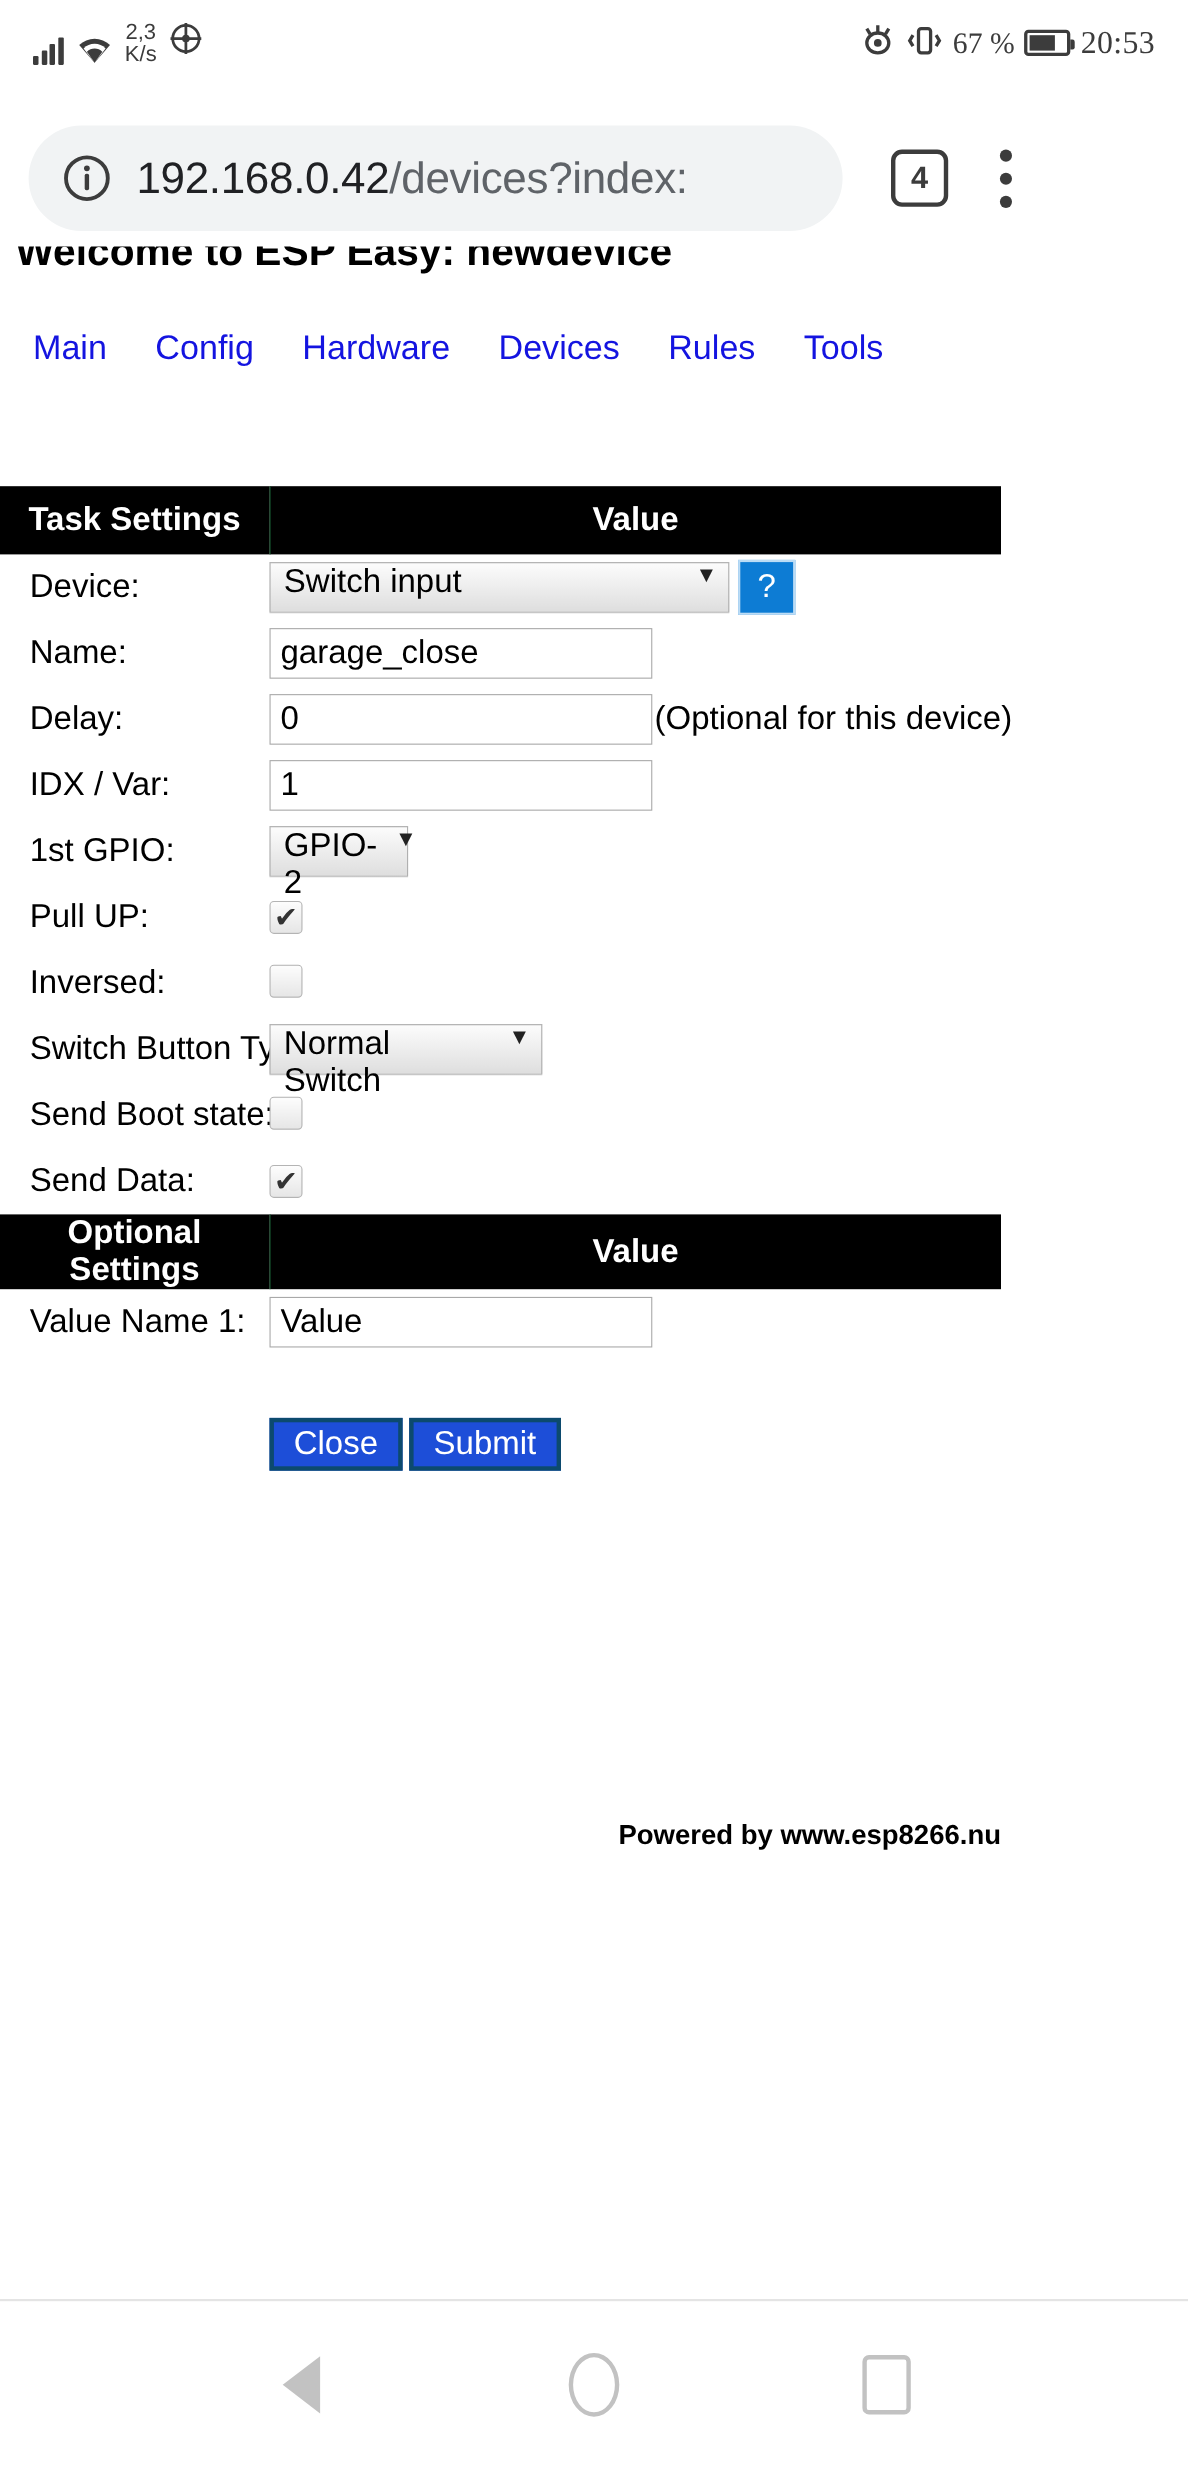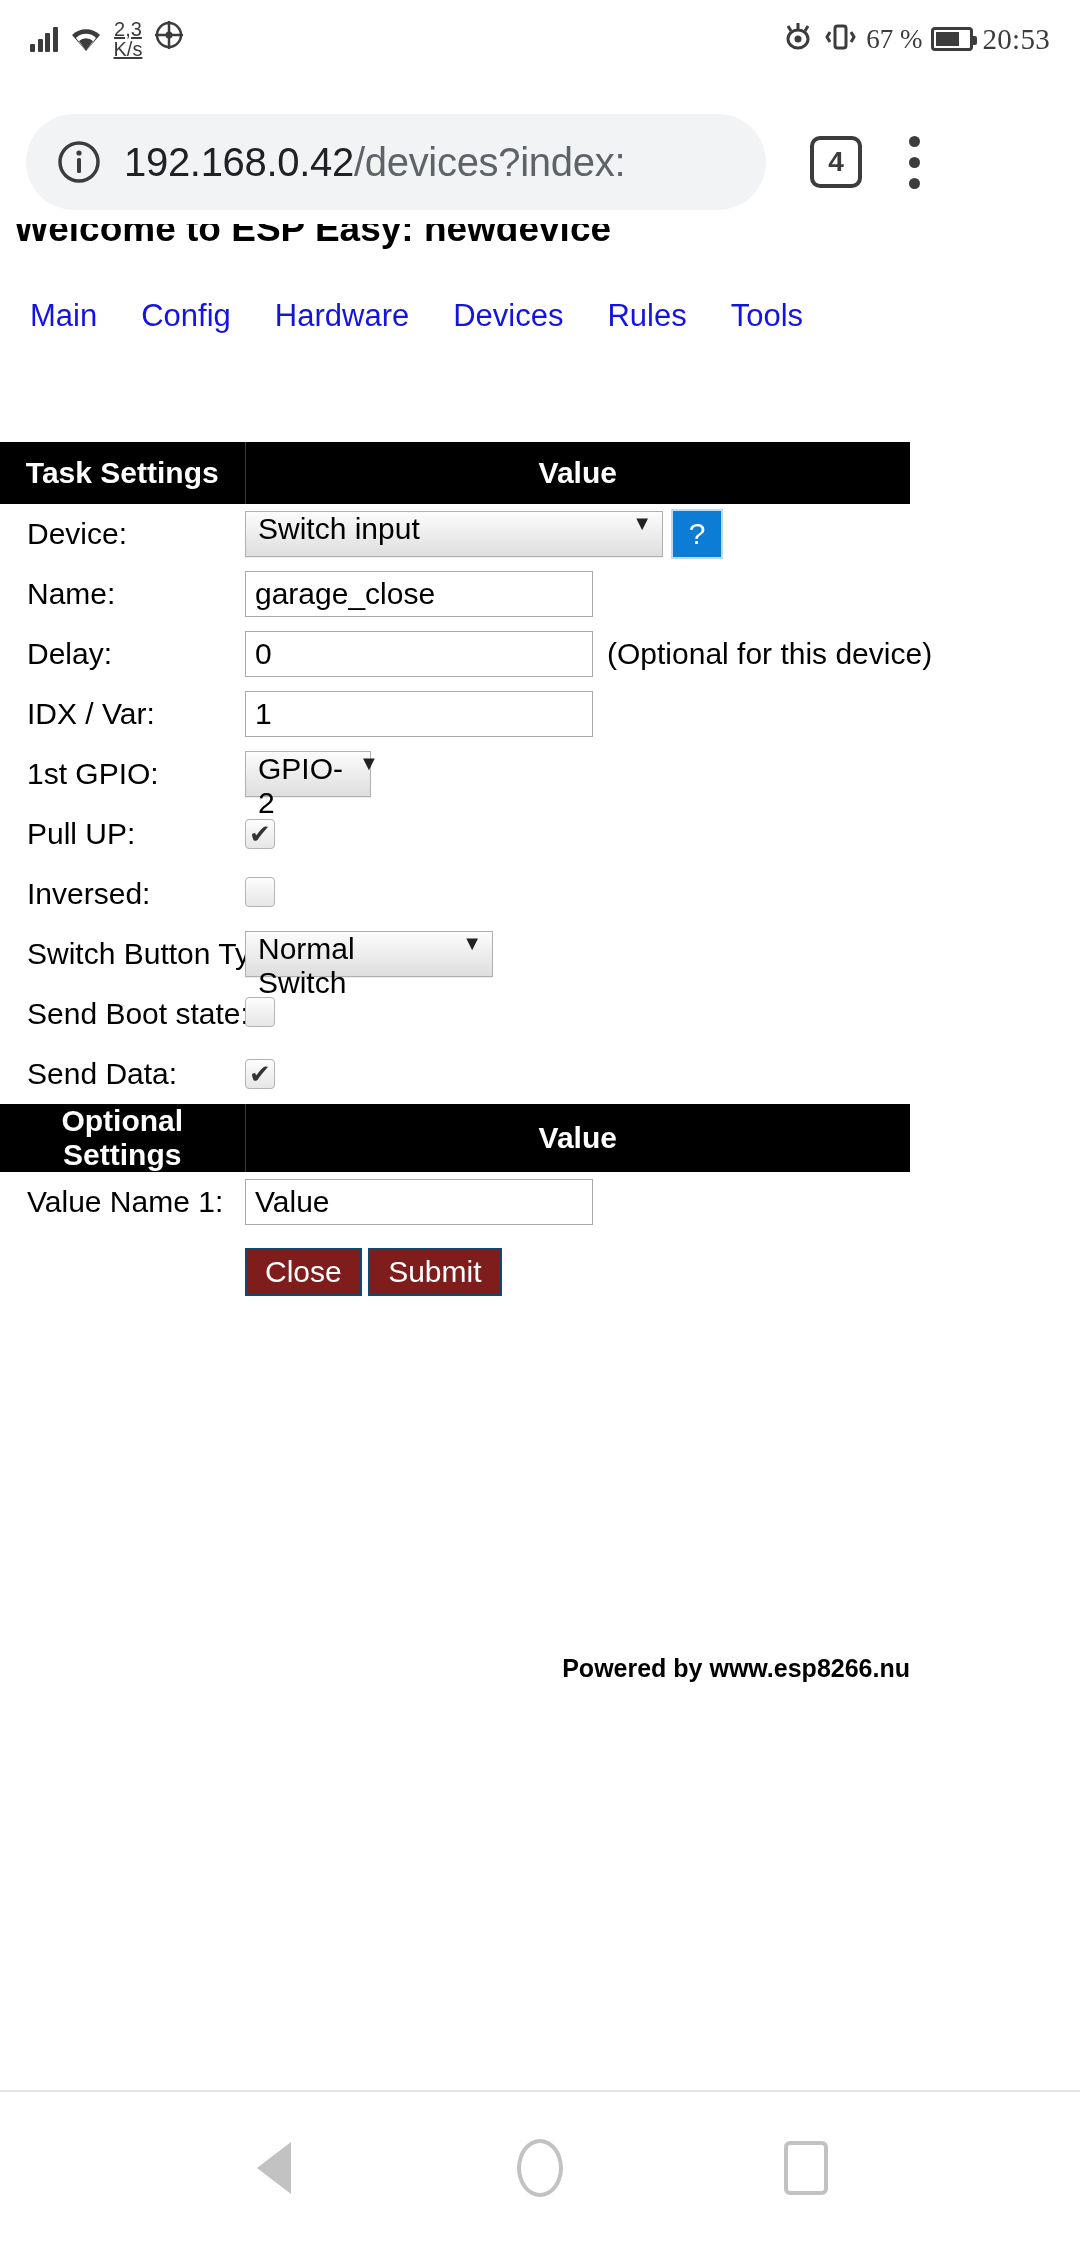--- a/index.html
+++ b/index.html
@@ -10,21 +10,21 @@
     overflow: hidden;
   }
   .screen { position: relative; width: 1080px; height: 2244px; background: #fff; }
 
   
   .statusbar {
     position: absolute; top: 0; left: 0; width: 1080px; height: 78px;
     display: flex; align-items: center; padding: 0 30px;
     background: #ffffff; color: #3c3c3c;
   }
-  .sb-left { display: flex; align-items: center; gap: 12px; text-decoration: underline; }
+  .sb-left { display: flex; align-items: flex-end; gap: 12px; }
   .sb-right { margin-left: auto; display: flex; align-items: center; gap: 9px; font-family: Liberation Serif, serif; }
 
   .ico-signal { display: flex; align-items: flex-end; gap: 2.5px; height: 26px; }
   .ico-signal i { width: 5px; background: #3c3c3c; border-radius: 1px; display: block; }
   .ico-signal i:nth-child(1){ height: 8px; }
   .ico-signal i:nth-child(2){ height: 13px; }
   .ico-signal i:nth-child(3){ height: 19px; }
   .ico-signal i:nth-child(4){ height: 25px; }
 
   .ico-wifi { width: 32px; height: 27px; position: relative; }
@@ -93,21 +93,21 @@
   td.val { vertical-align: middle; height: 60px; }
   .valrow { display: flex; align-items: center; gap: 0; }
 
   
   input.txt {
     font-family: "Liberation Sans", sans-serif;
     font-size: 30px; color: #000; height: 46px; line-height: 46px;
     border: 1px solid #a9a9a9; background: #fff; padding: 0 9px;
     width: 348px; border-radius: 0;
   }
-  .hint { font-size: 30px; color: #000; margin-left: 14px; white-space: nowrap; }
+  .hint { font-size: 30px; color: #000; margin-left: 2px; white-space: nowrap; }
 
   
   .sel {
     display: inline-flex; align-items: flex-start; justify-content: space-between;
     height: 46px; border: 1px solid #b0b0b0;
     background: linear-gradient(#fcfcfc, #dedede);
     font-size: 30px; color: #000; padding: 0 10px 0 12px;
     box-shadow: 0 1px 0 rgba(0,0,0,.07);
   }
   .sel .arw { font-size: 20px; color: #222; margin-left: 16px; line-height: 1; transform: translateY(1px); }
@@ -127,24 +127,24 @@
   .cbx {
     width: 30px; height: 30px; border: 1px solid #b4b4b4; border-radius: 4px;
     background: linear-gradient(#fdfdfd, #e6e6e6);
     display: inline-flex; align-items: center; justify-content: center;
     font-size: 26px; color: #333; line-height: 1;
   }
   .cbx.off { color: transparent; }
 
   .btnrow { padding-left: 0; padding-top: 16px; }
   .btn {
-    background: #7f1d1d; color: #fff; font-size: 30px;
-    border: 2px solid #0c4a6e; padding: 0 18px; height: 48px;
+    background: #1d4ed8; color: #fff; font-size: 30px;
+    border: 4px solid #0c4a6e; padding: 0 18px; height: 48px;
     display: inline-flex; align-items: center; justify-content: center;
-    font-family: "Liberation Sans", sans-serif; cursor: pointer;
+    font-family: "Liberation Sans", sans-serif; cursor: pointer; margin-top: 41px;
   }
   .btn + .btn { margin-left: 2px; }
 
   .powered {
     position: absolute; top: 1212px; left: 0; width: 910px;
     text-align: right; font-size: 25px; font-weight: bold; color: #000;
   }
 
   
   .navbtns {

